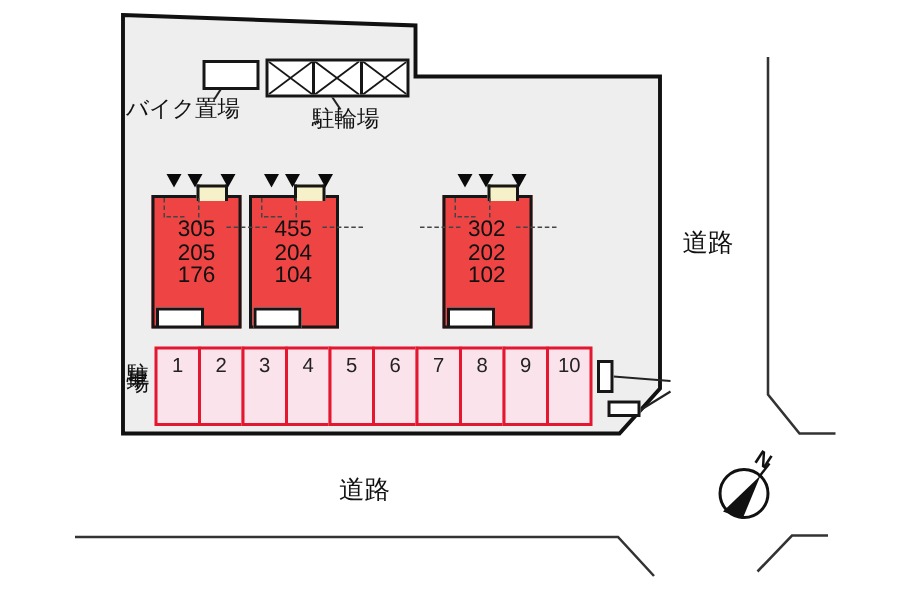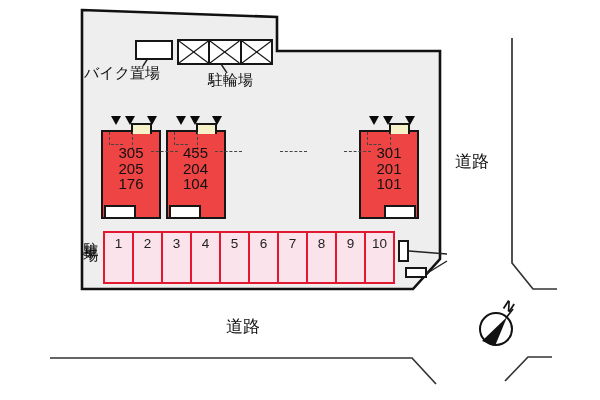--- a/index.html
+++ b/index.html
@@ -108,34 +108,34 @@
     <div class="dash-v1"></div>
     <div class="dash-h"></div>
     <div class="dash-v2"></div>
     <div class="rooms">
       <div>455</div>
       <div>204</div>
       <div>104</div>
     </div>
     <div class="entrance left"></div>
   </div>
-    <div class="unit" style="left: 359px;">
+    <div class="unit" style="left: 294.5px;">
     <div class="tab"></div>
     <div class="tri t1"></div>
     <div class="tri t2"></div>
     <div class="tri t3"></div>
     <div class="dash-v1"></div>
     <div class="dash-h"></div>
     <div class="dash-v2"></div>
     <div class="rooms">
-      <div>301</div>
-      <div>201</div>
-      <div>101</div>
-    </div>
-    <div class="entrance right"></div>
+      <div>302</div>
+      <div>202</div>
+      <div>102</div>
+    </div>
+    <div class="entrance left"></div>
   </div>
 
   <div class="gap-dash" style="left:151px"></div>
   <div class="gap-dash" style="left:215px"></div>
   <div class="gap-dash" style="left:280px"></div>
   <div class="gap-dash" style="left:344px"></div>
 
   <div id="parkingRow">
     <div class="pspace">
       <span class="pnum">1</span>

